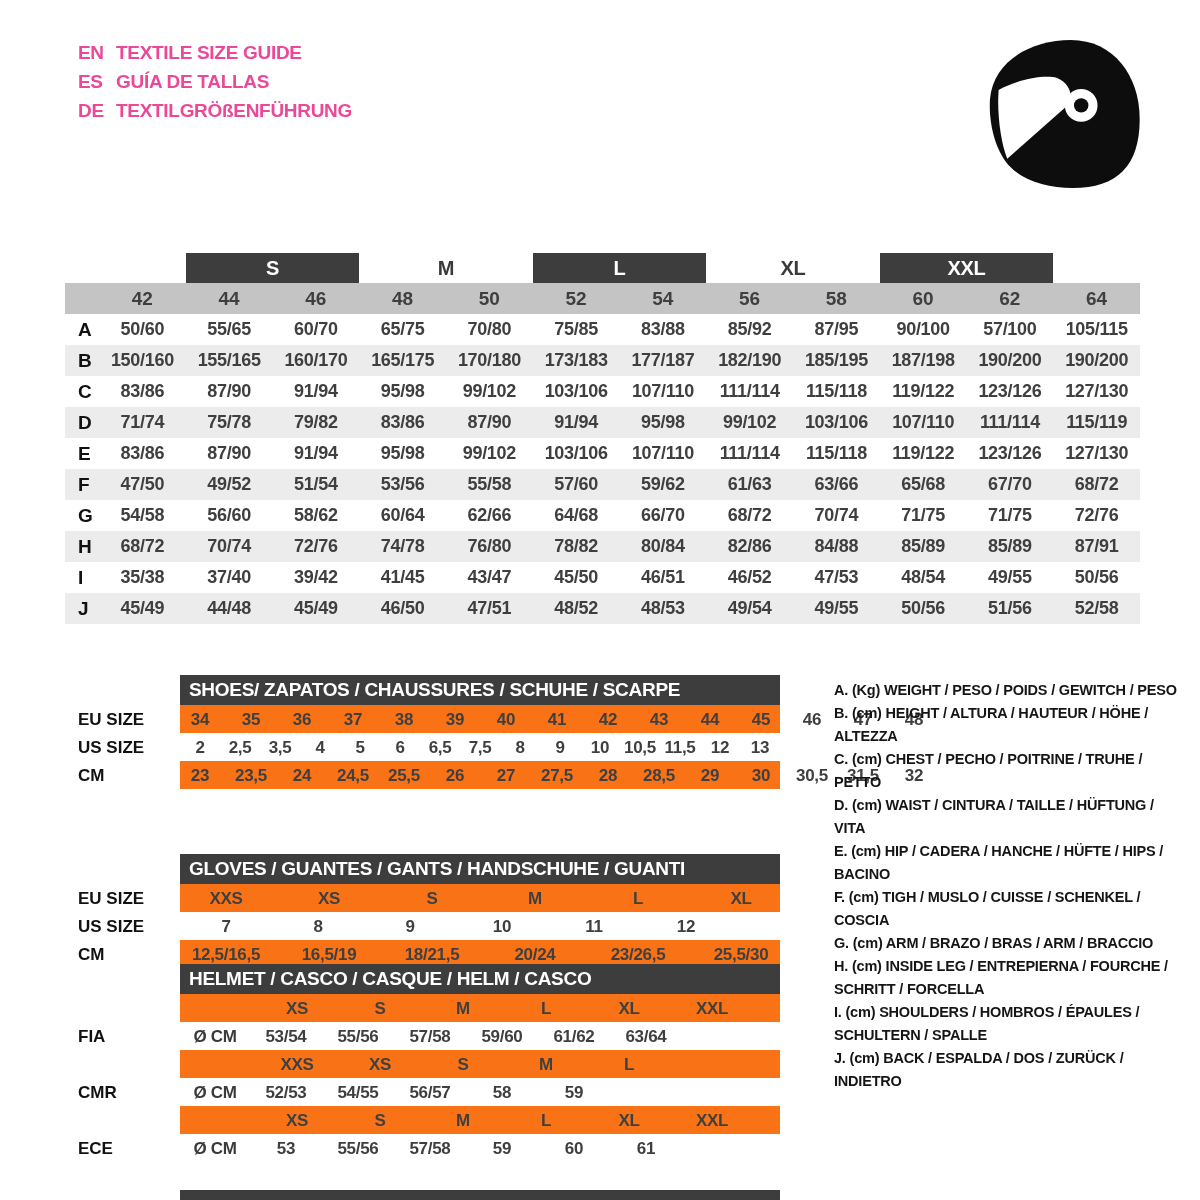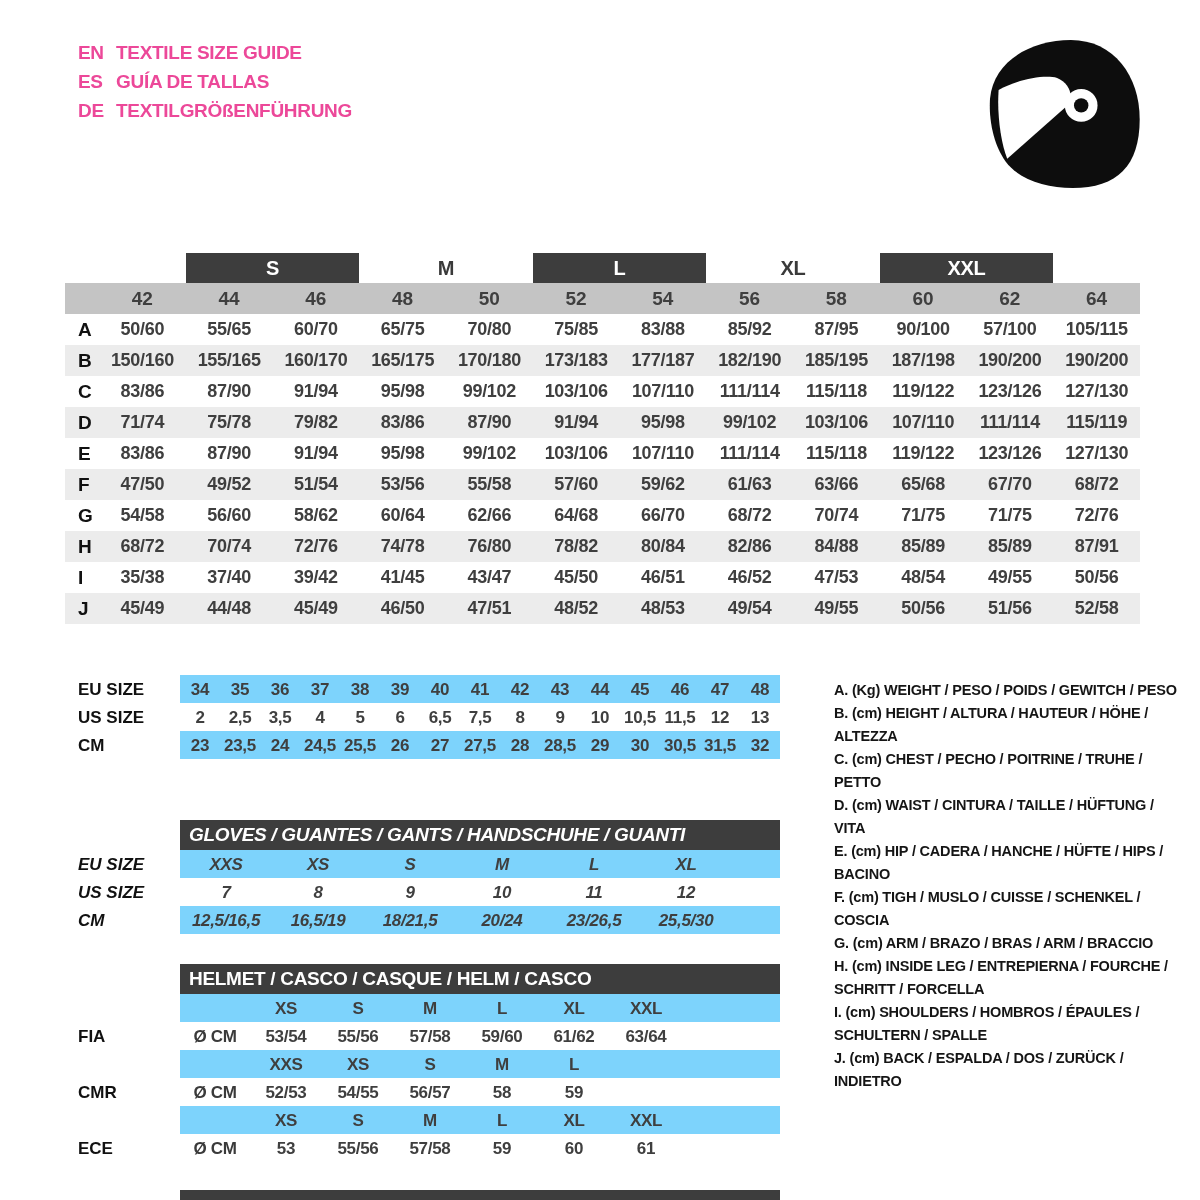--- a/index.html
+++ b/index.html
@@ -24,29 +24,29 @@
   #mt-cols{height:31px;background:#c4c4c4;}
   .mt-colcell{text-align:center;font-weight:700;font-size:19px;line-height:31px;color:#3f3f3f;}
   .mt-row{height:31px;}
   .mt-row.stripe{background:#ececec;}
   .mt-letter{font-weight:700;font-size:19px;line-height:31px;color:#111;padding-left:13px;}
   .mt-cell{text-align:center;font-weight:700;font-size:18px;line-height:31px;letter-spacing:-0.3px;color:#3f3f3f;}
 
   
   .section{left:65px;width:715px;}
   #shoes-section{top:675px;}
-  #gloves-section{top:820px;font-style:italic;}
+  #gloves-section{top:854px;}
   #helmet-section{top:948px;margin-top:16px;}
   .sec-title{margin-left:115px;width:600px;height:30px;box-sizing:border-box;background:#3d3d3d;
              color:#fff;font-weight:700;font-size:19px;line-height:30px;letter-spacing:-0.3px;padding-left:9px;}
   .sec-row{display:flex;height:28px;}
   .sec-label{width:115px;box-sizing:border-box;padding-left:13px;font-weight:700;font-size:17px;
              line-height:30px;color:#111;}
   .sec-cells{width:600px;display:grid;justify-content:start;}
-  .sec-cells.stripe,.hm-cells.stripe{background:#7dd3fc;}
+  .sec-cells.stripe,.hm-cells.stripe{background:#f97316;gap:11px;}
   .cols-15{grid-template-columns:repeat(15,40px);}
   .cols-6{grid-template-columns:repeat(6,92px);}
   .sec-cell,.hm-cell,.hm-unit{text-align:center;font-weight:700;font-size:17px;line-height:30px;
              letter-spacing:-0.3px;color:#3f3f3f;}
   .hm-cells{width:600px;display:grid;grid-template-columns:70px repeat(6,72px);}
   .hm-unit{color:#3a3a3a;}
 
   
   #legend{left:834px;top:679px;width:352px;}
   .legend-line{font-weight:700;font-size:14.5px;line-height:23px;letter-spacing:-0.2px;color:#151515;}
@@ -245,20 +245,21 @@
         <div class="mt-cell">49/54</div>
         <div class="mt-cell">49/55</div>
         <div class="mt-cell">50/56</div>
         <div class="mt-cell">51/56</div>
         <div class="mt-cell">52/58</div>
       </div>
     </div>
 </div>
 
 <div id="shoes-section" class="abs section">
+  <div class="sec-title">SHOES/ ZAPATOS / CHAUSSURES / SCHUHE / SCARPE</div>
   <div id="shoes-rows">
       <div class="sec-row">
         <div class="sec-label">EU SIZE</div>
         <div class="sec-cells cols-15 stripe">
           <div class="sec-cell">34</div>
           <div class="sec-cell">35</div>
           <div class="sec-cell">36</div>
           <div class="sec-cell">37</div>
           <div class="sec-cell">38</div>
           <div class="sec-cell">39</div>

